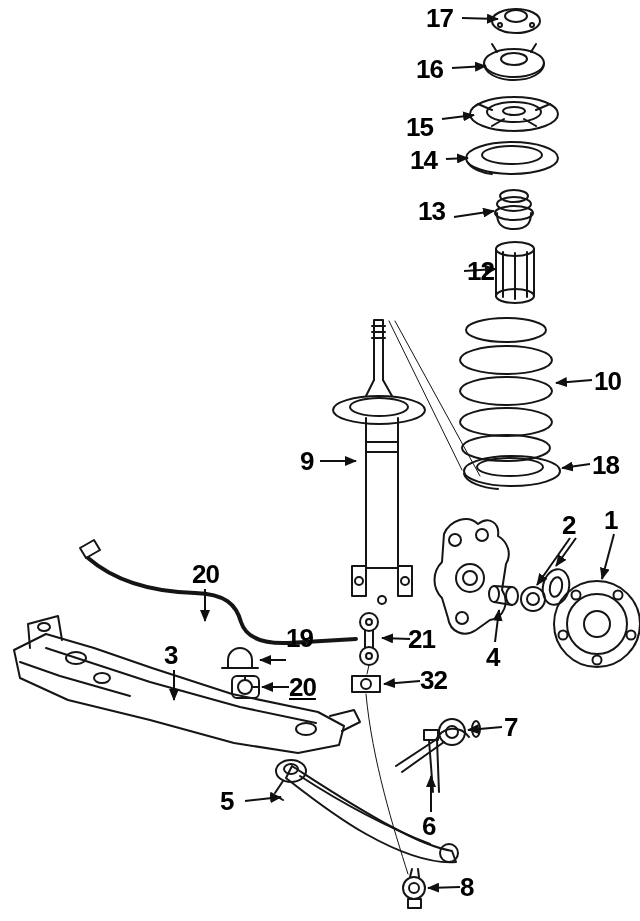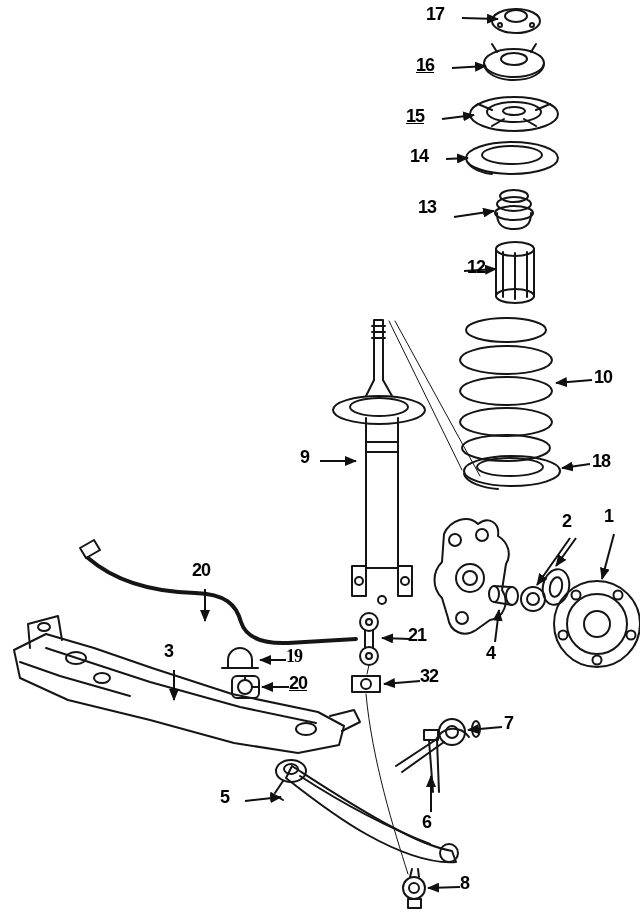--- a/index.html
+++ b/index.html
@@ -7,21 +7,21 @@
     position:relative;
     width:640px;height:921px;
     background:#ffffff;
     overflow:hidden;
     font-family:"Liberation Sans", sans-serif;
   }
   .art{position:absolute;left:0;top:0;}
   .callout{
     position:absolute;
     font-weight:bold;
-    font-size:18px;
+    font-size:26px;
     line-height:1;
     color:#000;
     letter-spacing:-1px;
     user-select:none;
   }
 </style>
 </head>
 <body>
 
 <div class="canvas">
@@ -236,34 +236,34 @@
       <line x1="174" y1="670" x2="174" y2="700" marker-end="url(#arrow)"></line>
       <line x1="420" y1="681" x2="384" y2="684" marker-end="url(#arrow)"></line>
       <line x1="502" y1="727" x2="468" y2="730" marker-end="url(#arrow)"></line>
       <line x1="245" y1="801" x2="281" y2="797" marker-end="url(#arrow)"></line>
       <line x1="431" y1="812" x2="431" y2="776" marker-end="url(#arrow)"></line>
       <line x1="460" y1="887" x2="428" y2="888" marker-end="url(#arrow)"></line>
     </g>
   </svg>
 
   <div class="callout" style="left:426px;top:5px;">17</div>
-  <div class="callout" style="left:416px;top:56px;text-decoration:underline;">16</div>
-  <div class="callout" style="left:406px;top:107px;text-decoration:underline;">15</div>
+  <div class="callout" style="left:416px;top:56px;">16</div>
+  <div class="callout" style="left:406px;top:114px;">15</div>
   <div class="callout" style="left:410px;top:147px;">14</div>
   <div class="callout" style="left:418px;top:198px;">13</div>
   <div class="callout" style="left:428px;top:258px;margin-left:39px;">12</div>
   <div class="callout" style="left:594px;top:368px;">10</div>
   <div class="callout" style="left:592px;top:452px;">18</div>
   <div class="callout" style="left:300px;top:448px;">9</div>
   <div class="callout" style="left:562px;top:512px;">2</div>
   <div class="callout" style="left:604px;top:507px;">1</div>
   <div class="callout" style="left:486px;top:644px;">4</div>
   <div class="callout" style="left:408px;top:626px;text-align:right;">21</div>
   <div class="callout" style="left:192px;top:561px;">20</div>
-  <div class="callout" style="left:286px;top:647px;font-family:Liberation Serif, serif;">19</div>
+  <div class="callout" style="left:286px;top:625px;">19</div>
   <div class="callout" style="left:289px;top:674px;text-decoration:underline;">20</div>
   <div class="callout" style="left:164px;top:642px;">3</div>
   <div class="callout" style="left:420px;top:667px;">32</div>
   <div class="callout" style="left:504px;top:714px;">7</div>
   <div class="callout" style="left:220px;top:788px;">5</div>
   <div class="callout" style="left:422px;top:813px;">6</div>
   <div class="callout" style="left:460px;top:874px;">8</div>
 
 </div>
 

